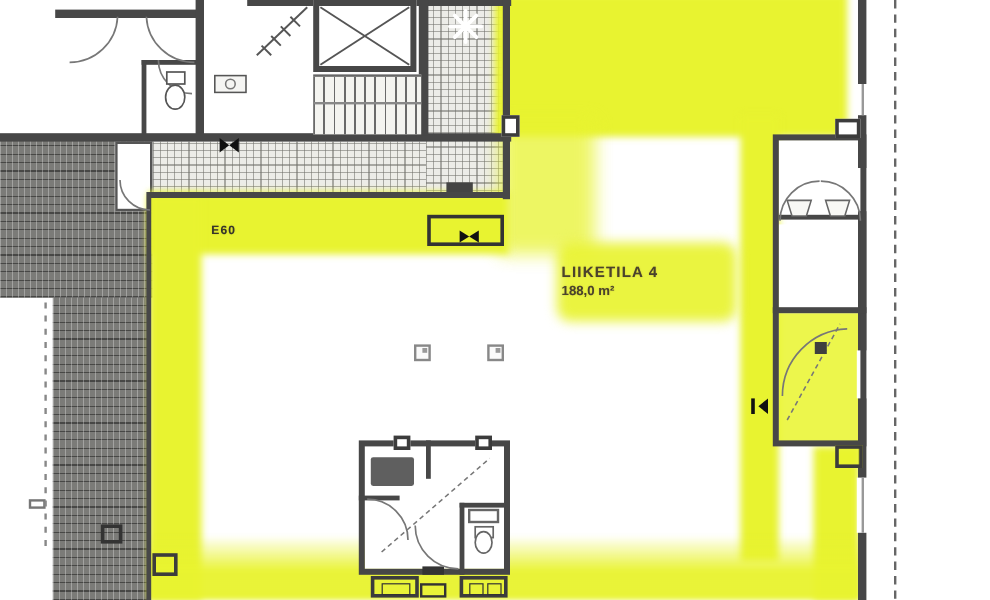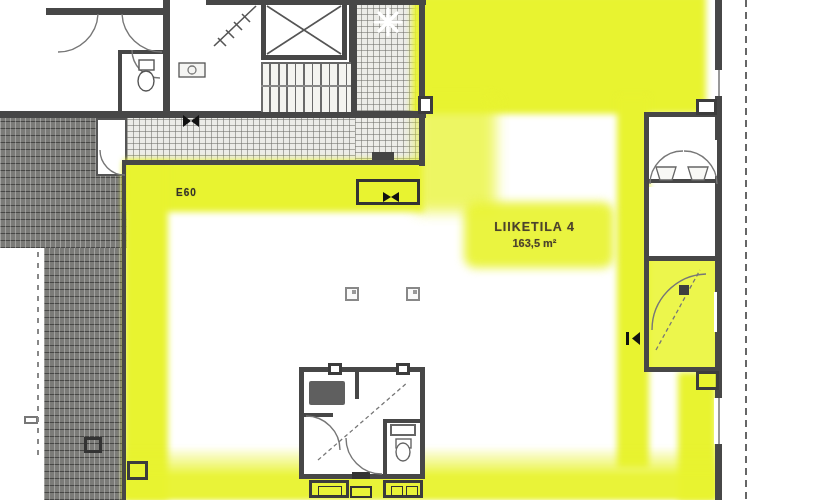--- a/index.html
+++ b/index.html
@@ -22,21 +22,21 @@
       repeating-linear-gradient(0deg, rgba(15,15,15,.48) 0 1px, rgba(0,0,0,0) 1px 7px),
       var(--paver-gray);}
   .tiles{position:absolute;background:
       repeating-linear-gradient(90deg, rgba(110,110,105,.55) 0 1px, transparent 1px 6px),
       repeating-linear-gradient(0deg, rgba(110,110,105,.55) 0 1px, transparent 1px 6px),
       #ecece8;}
   .stairs{position:absolute;background:
       repeating-linear-gradient(90deg, #6a6a6a 0 1.5px, transparent 1.5px 8.5px), #f4f4f0;}
   .col{position:absolute;width:14px;height:14px;border:2px solid #888;background:#fafafa;box-sizing:border-box;}
   .col i{position:absolute;right:1px;top:1px;width:4px;height:4px;background:#999;}
-  #unit-label{position:absolute;left:468px;top:220px;width:133px;text-align:center;z-index:6;}
+  #unit-label{position:absolute;left:468px;top:220px;width:133px;z-index:6;}
   #unit-label .l1{display:block;font-weight:bold;font-size:12.5px;letter-spacing:1px;color:var(--label-ink);text-shadow:0 0 1px rgba(120,90,40,.55);}
   #unit-label .l2{display:block;margin-top:3px;font-weight:bold;font-size:11px;color:var(--label-ink);text-shadow:0 0 1px rgba(120,90,40,.5);}
   #e60-label{position:absolute;left:176px;top:187px;font-weight:bold;font-size:10px;letter-spacing:1px;color:#35342a;z-index:6;text-shadow:0 0 1px rgba(90,80,40,.5);}
   #watermark{position:absolute;left:536px;top:423px;display:flex;align-items:center;gap:7px;z-index:7;}
   #watermark .wm-text{font-size:28px;font-weight:bold;letter-spacing:.5px;color:var(--watermark-white);text-shadow:0 0 2px rgba(168,168,158,.45);}
   svg.overlay{position:absolute;left:0;top:0;z-index:5;pointer-events:none;}
   .layer{position:absolute;left:0;top:0;width:825px;height:500px;}
 </style>
 </head>
 <body>
@@ -212,18 +212,18 @@
     <g stroke="#666" stroke-width="1.4" fill="#ffffff">
       <rect x="396" y="439" width="15" height="9"></rect>
         <ellipse cx="403" cy="452" rx="7" ry="9"></ellipse>
     </g>
 
     <rect x="679" y="285" width="10" height="10" fill="#3f3f3f"></rect>
   </svg>
 
   <div id="unit-label">
     <span class="l1">LIIKETILA 4</span>
-    <span class="l2">163,5 m²</span>
+    <span class="l2">188,0 m²</span>
   </div>
   <div id="e60-label">E60</div>
 
 
 </div>
 
 </body></html>

